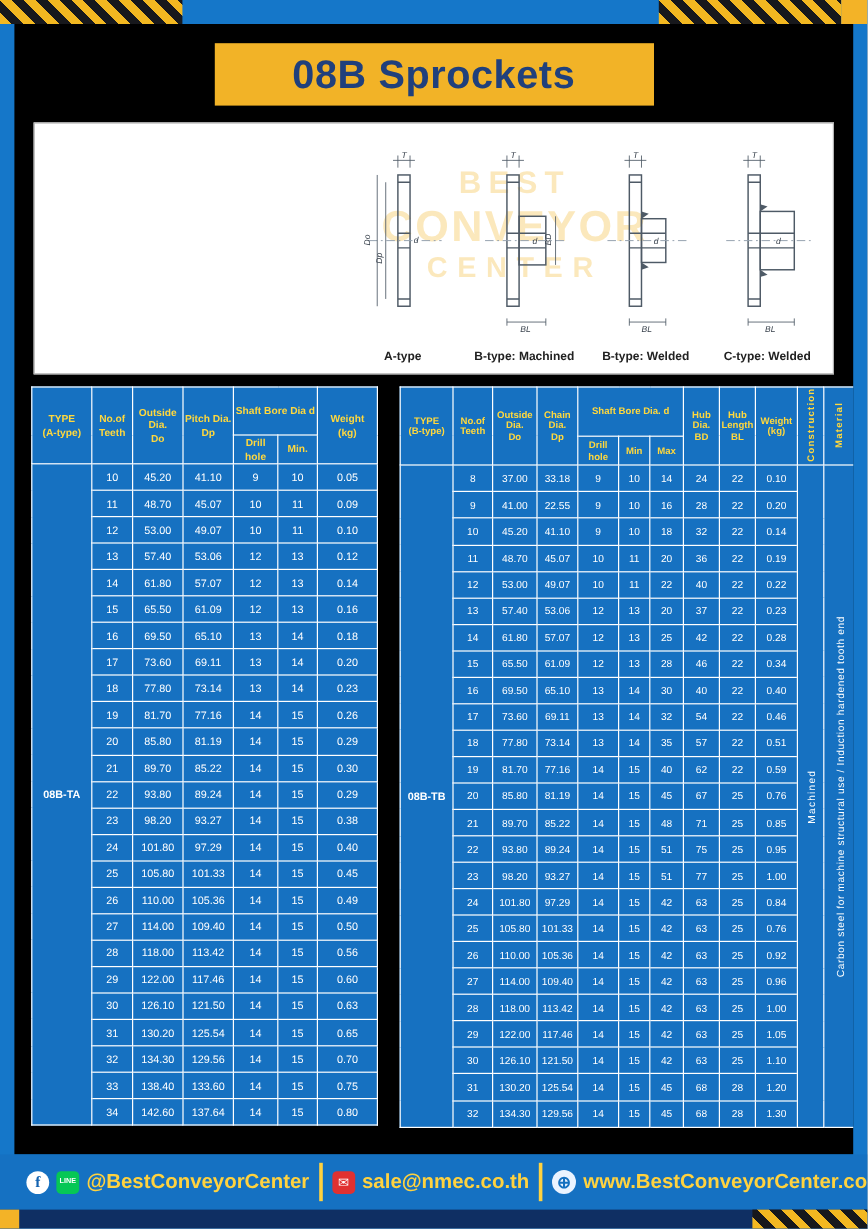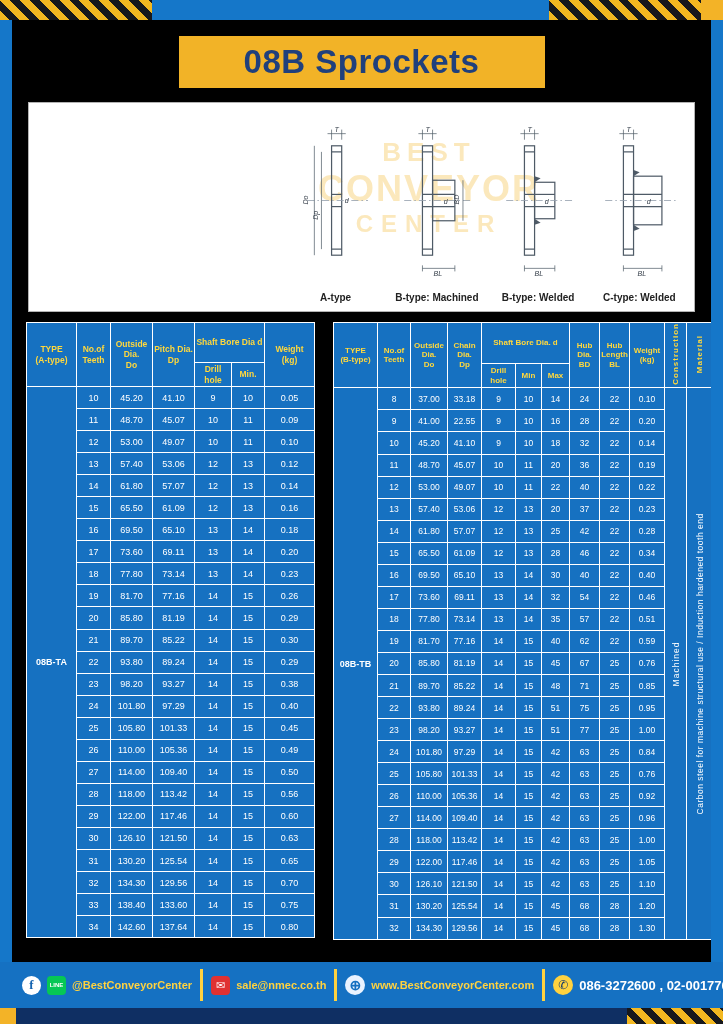--- a/index.html
+++ b/index.html
@@ -51,21 +51,21 @@
   .type-cell { font-weight:bold; font-size:9px !important; }
   .vth { height:100%; }
   .vth span { writing-mode:vertical-rl; transform:rotate(180deg); display:inline-block; font-size:8px; letter-spacing:1px; }
   .vcell { writing-mode:vertical-rl; transform:rotate(180deg); font-size:8px; letter-spacing:1px; }
   .material-cell { font-size:7.5px; letter-spacing:0.5px; }
 
   
   .footer { height:46px; flex:0 0 auto; background:#1571c2; display:flex; align-items:center; padding:0 14px; }
   .fitem { display:flex; align-items:center; gap:6px; padding:0 8px; white-space:nowrap; }
   .fsep { width:3px; height:32px; background:#ffd23f; flex:0 0 auto; }
-  .ftext { color:#ffd23f; font-weight:bold; font-size:11px; }
+  .ftext { color:#ffd23f; font-weight:bold; font-size:17px; }
   .ftext.white { color:#ffffff; font-size:13px; }
   .icon { display:inline-flex; align-items:center; justify-content:center; flex:0 0 auto; }
   .icon.fb { width:19px; height:19px; border-radius:50%; background:#ffffff; color:#1463b0; font-weight:bold; font-size:13px; font-family:"Liberation Serif", serif; }
   .icon.line { width:19px; height:19px; border-radius:4px; background:#06c755; color:#fff; font-weight:bold; font-size:6px; }
   .icon.mail { width:19px; height:19px; border-radius:4px; background:#e03131; color:#fff; font-size:11px; }
   .icon.globe { width:20px; height:20px; border-radius:50%; background:#eaf3ff; color:#1570c0; font-size:14px; font-weight:bold; }
   .icon.phone { width:20px; height:20px; border-radius:50%; background:#ffd23f; color:#143a6b; font-size:12px; }
 
   
   .bottomstrip { height:16px; flex:0 0 auto; background:#0f2f63; display:flex; }

